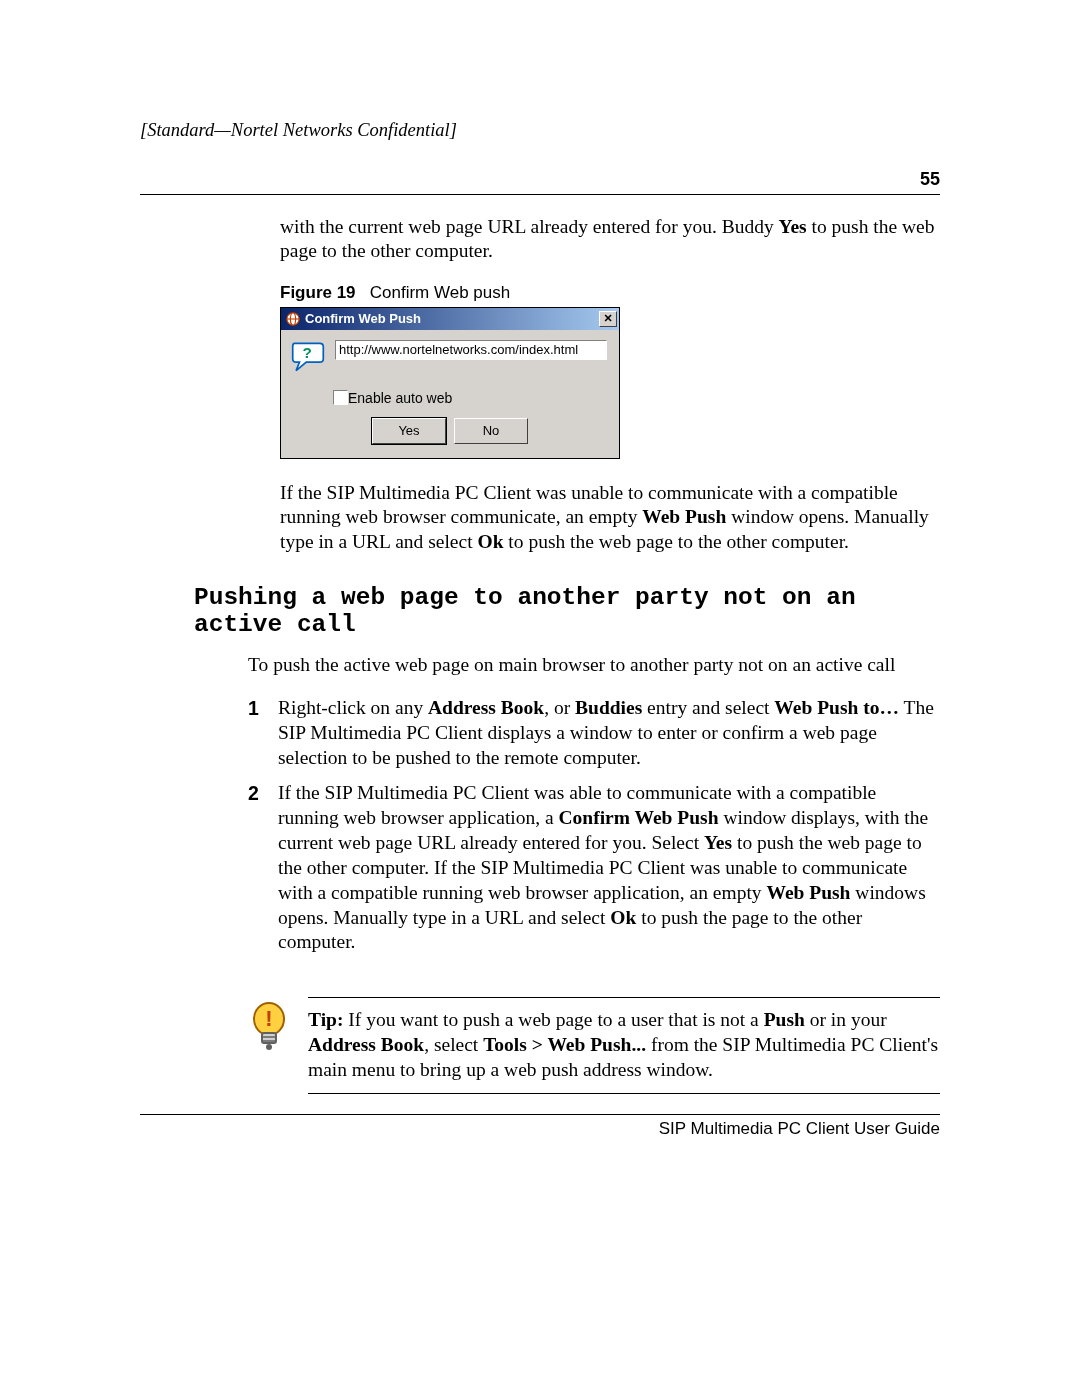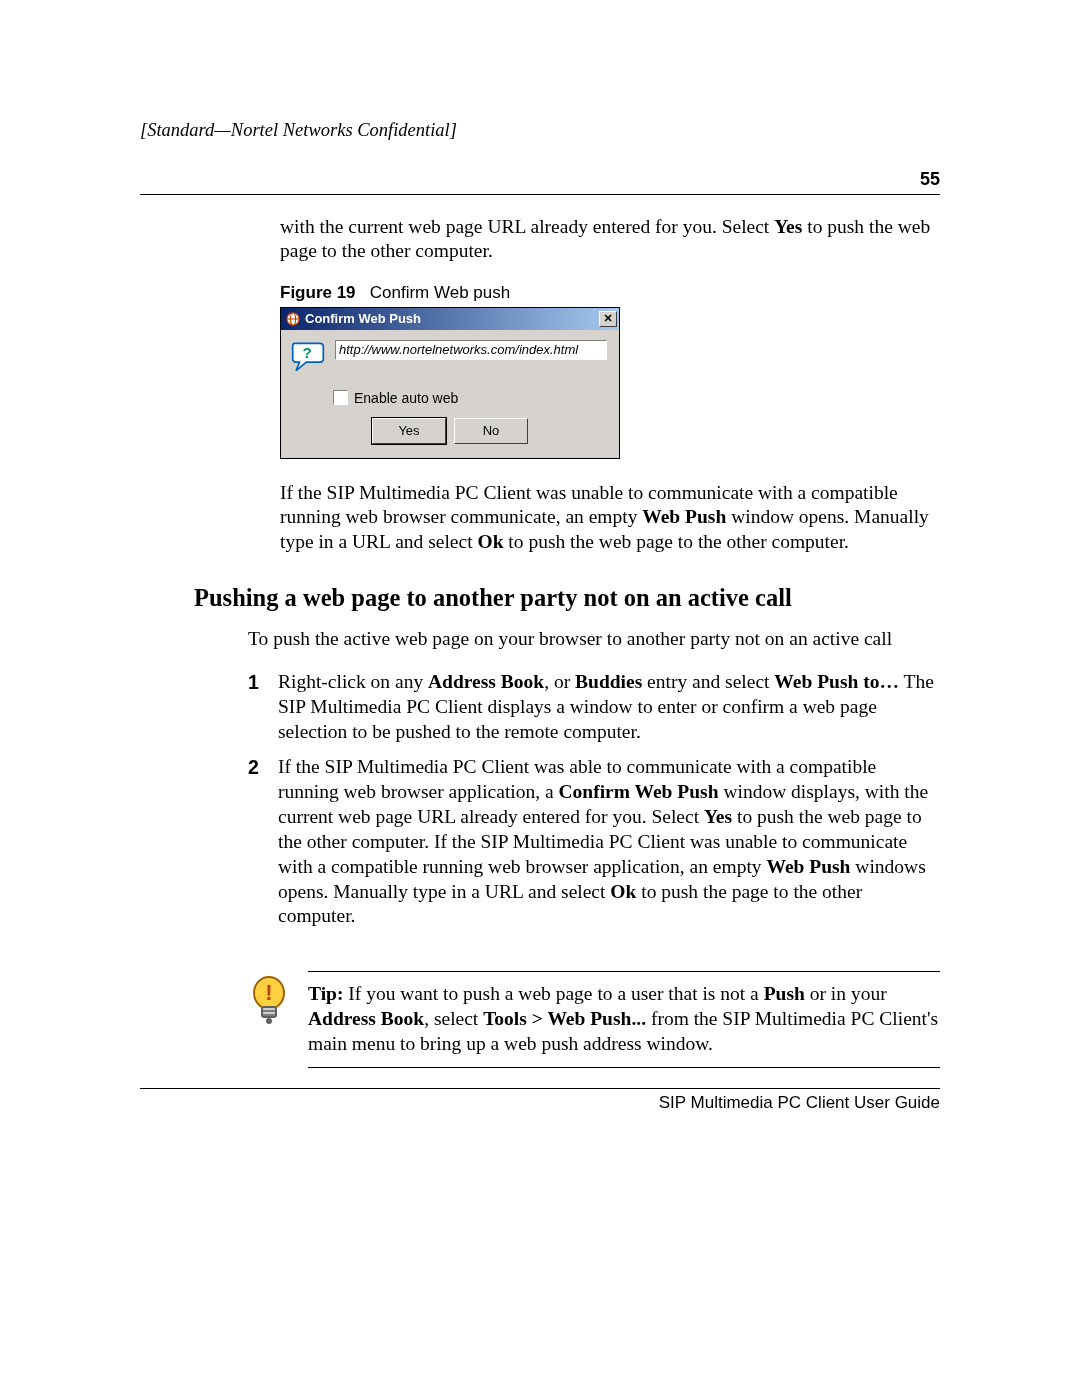--- a/index.html
+++ b/index.html
@@ -112,27 +112,25 @@
     box-sizing: border-box;
     height: 20px;
     background: #fff;
     border-top: 1.5px solid #808080;
     border-left: 1.5px solid #808080;
     border-right: 1px solid #fff;
     border-bottom: 1px solid #fff;
     padding: 1px 3px;
     font-family: Tahoma, Arial, sans-serif;
     font-size: 13px;
-    font-style: italic;
   }
   .checkbox-row {
     padding: 8px 12px 6px 52px;
     display: flex;
     align-items: center;
-    gap: 6px;
     font-size: 14px;
   }
   .checkbox-row .cb {
     width: 13px; height: 13px;
     background: #fff;
     border-top: 1.5px solid #808080;
     border-left: 1.5px solid #808080;
     border-right: 1px solid #fff;
     border-bottom: 1px solid #fff;
   }
@@ -153,21 +151,21 @@
     font-family: Tahoma, Arial, sans-serif;
     font-size: 13px;
     display: flex; align-items: center; justify-content: center;
     padding: 0 10px;
   }
   .win-btn.default {
     box-shadow: 0 0 0 1px #000;
   }
   .section-heading {
     margin: 30px 0 16px 54px;
-    font-family: Liberation Serif, serif;
+    font-family: Liberation Mono, monospace;
     font-weight: bold;
     font-size: 24.5px;
   }
   .intro-line {
     margin-left: 108px;
     font-size: 19.5px;
     margin-bottom: 20px;
   }
   .step-list {
     margin-left: 108px;
@@ -218,21 +216,21 @@
 <body>
 
 <div class="page">
 
   <div class="header-confidential">[Standard—Nortel Networks Confidential]</div>
   <div class="page-number">55</div>
   <hr class="top-rule">
 
   <div class="body-indent">
     <p class="body-text">
-      <span>with the current web page URL already entered for you. Select </span><b>Yes</b><span> to push the web page to the other computer.</span>
+      <span>with the current web page URL already entered for you. Buddy </span><b>Yes</b><span> to push the web page to the other computer.</span>
     </p>
 
     <div class="figure-caption">
       <span class="fig-bold">Figure 19</span>&nbsp;&nbsp;&nbsp;<span>Confirm Web push</span>
     </div>
 
     <div class="dialog">
       <div class="titlebar">
         <span class="app-icon">
           <svg viewBox="0 0 16 16">
@@ -265,21 +263,21 @@
       </div>
     </div>
 
     <p class="body-text">
       <span>If the SIP Multimedia PC Client was unable to communicate with a compatible running web browser communicate, an empty </span><b>Web Push</b><span> window opens. Manually type in a URL and select </span><b>Ok</b><span> to push the web page to the other computer.</span>
     </p>
   </div>
 
   <div class="section-heading">Pushing a web page to another party not on an active call</div>
 
-  <div class="intro-line">To push the active web page on your browser to another party not on an active call</div>
+  <div class="intro-line">To push the active web page on main browser to another party not on an active call</div>
 
   <div class="step-list">
     <div class="step">
       <div class="num">1</div>
       <div class="txt">
         <span>Right-click on any </span><b>Address Book</b><span>, or </span><b>Buddies</b><span> entry and select </span><b>Web Push to…</b><span> The SIP Multimedia PC Client displays a window to enter or confirm a web page selection to be pushed to the remote computer.</span>
       </div>
     </div>
     <div class="step">
       <div class="num">2</div>

